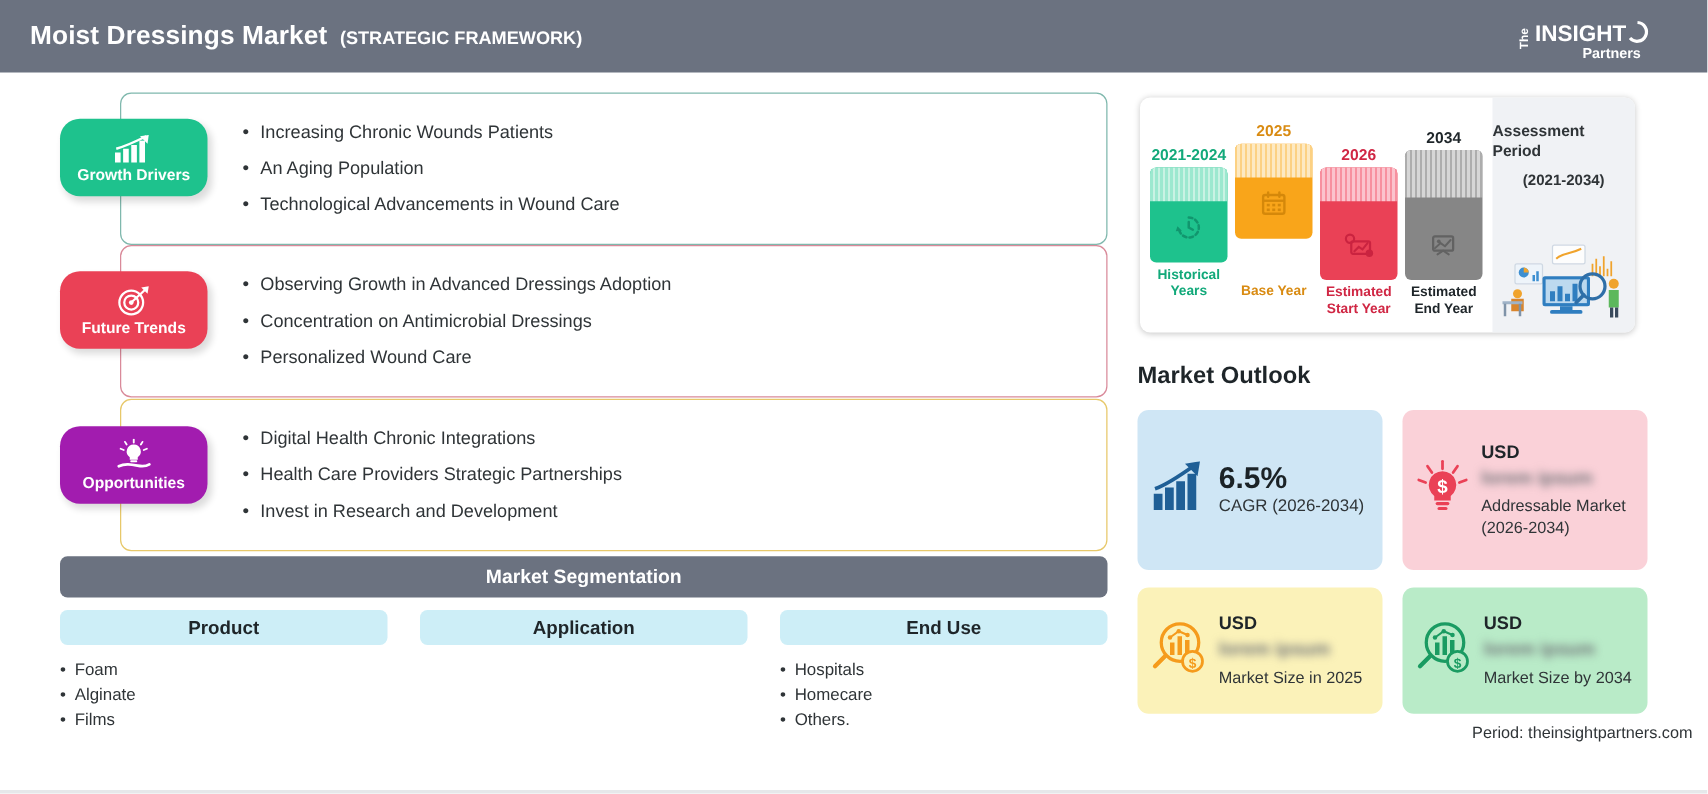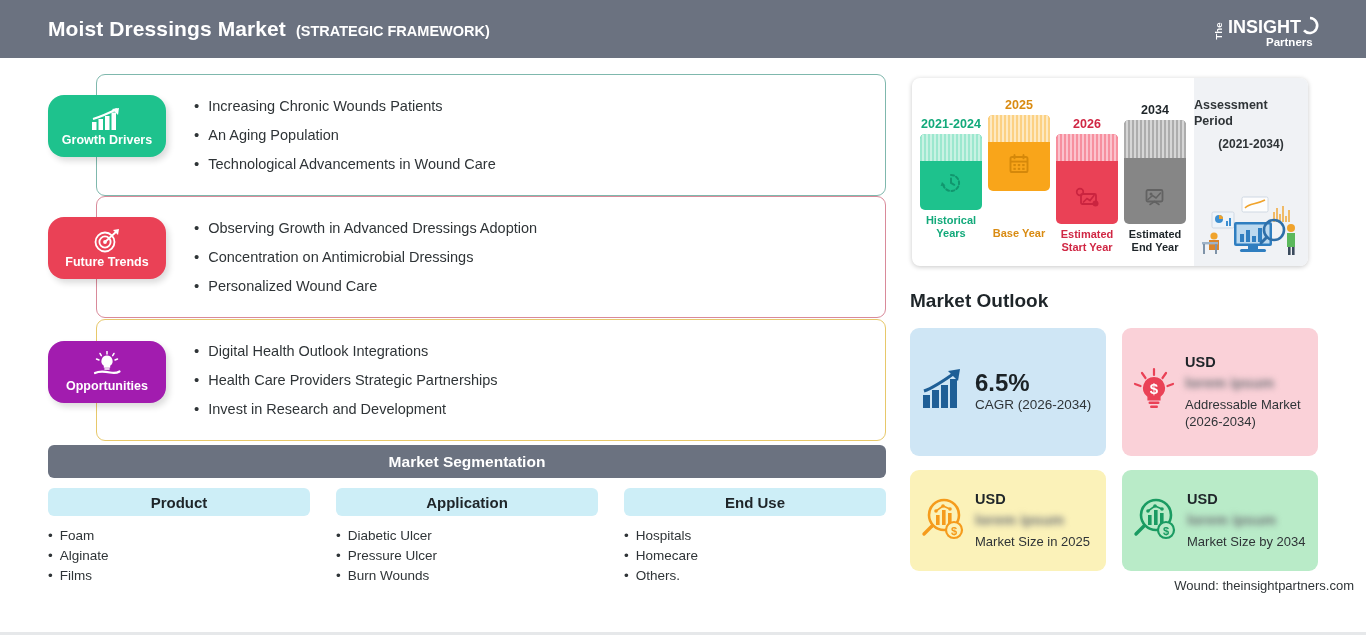--- a/index.html
+++ b/index.html
@@ -9,21 +9,21 @@
     background: #ffffff;
     overflow: hidden;
   }
   .page { position: relative; width: 1366px; height: 635px; background: #fff; }
 
   
   .header {
     position: absolute; left: 0; top: 0; width: 1366px; height: 58px;
     background: #6b7280; display: flex; align-items: center;
   }
-  .header-title-wrap { display: flex; align-items: baseline; margin-left: 48px; }
+  .header-title-wrap { display: flex; align-items: baseline; margin-left: 24px; }
   .header-title { color: #fff; font-size: 21px; font-weight: bold; letter-spacing: .1px; }
   .header-sub { color: #fff; font-size: 14.5px; font-weight: bold; margin-left: 10px; }
   .logo { position: absolute; right: 32px; top: 9px; width: 120px; height: 42px; }
 
   
   .left { position: absolute; left: 0; top: 58px; width: 900px; height: 577px; }
 
   .row { position: absolute; left: 96px; width: 790px; }
   .row-box {
     border: 1.3px solid #cbd5d8; border-radius: 9px; background: #fff;
@@ -195,21 +195,21 @@
           <path d="M13 14 L25 3" stroke="#fff" stroke-width="1.8" fill="none"></path>
           <path d="M21 2 L27 1 L26 7 Z" fill="#fff"></path>
         </svg>
       </span>
       <span class="badge-label">Future Trends</span>
     </div>
 
     <div class="row row3">
       <div class="row-box"></div>
       <div class="bullets">
-        <div class="bullet">Digital Health Outlook Integrations</div>
+        <div class="bullet">Digital Health Chronic Integrations</div>
         <div class="bullet">Health Care Providers Strategic Partnerships</div>
         <div class="bullet">Invest in Research and Development</div>
       </div>
     </div>
     <div class="badge badge3">
       <span class="badge-icon">
         <svg width="32" height="26" viewBox="0 0 32 26">
           <g stroke="#fff" stroke-width="1.5" stroke-linecap="round">
             <line x1="16" y1="0.5" x2="16" y2="3"></line>
             <line x1="9" y1="2.5" x2="10.3" y2="4.6"></line>
@@ -236,25 +236,20 @@
         </div>
         <div class="seg-items">
           <div class="seg-item">Foam</div>
           <div class="seg-item">Alginate</div>
           <div class="seg-item">Films</div>
         </div>
       </div>
       <div class="seg-col">
         <div class="seg-col-head">
           <span class="seg-col-title">Application</span>
-        </div>
-        <div class="seg-items">
-          <div class="seg-item">Diabetic Ulcer</div>
-          <div class="seg-item">Pressure Ulcer</div>
-          <div class="seg-item">Burn Wounds</div>
         </div>
       </div>
       <div class="seg-col">
         <div class="seg-col-head">
           <span class="seg-col-title">End Use</span>
         </div>
         <div class="seg-items">
           <div class="seg-item">Hospitals</div>
           <div class="seg-item">Homecare</div>
           <div class="seg-item">Others.</div>
@@ -480,17 +475,17 @@
           </svg>
         </span>
         <div class="card-body">
           <div class="card-usd">USD</div>
           <div class="card-blur">lorem ipsum</div>
           <div class="card-cap">Market Size by 2034</div>
         </div>
       </div>
     </div>
 
-    <div class="source">Wound: theinsightpartners.com</div>
+    <div class="source">Period: theinsightpartners.com</div>
   </div>
 
   <div class="bottom-rule"></div>
 </div>
 
 </body></html>

